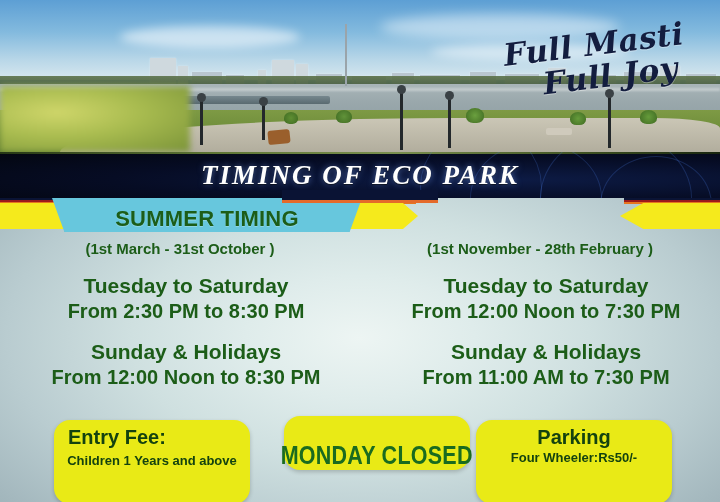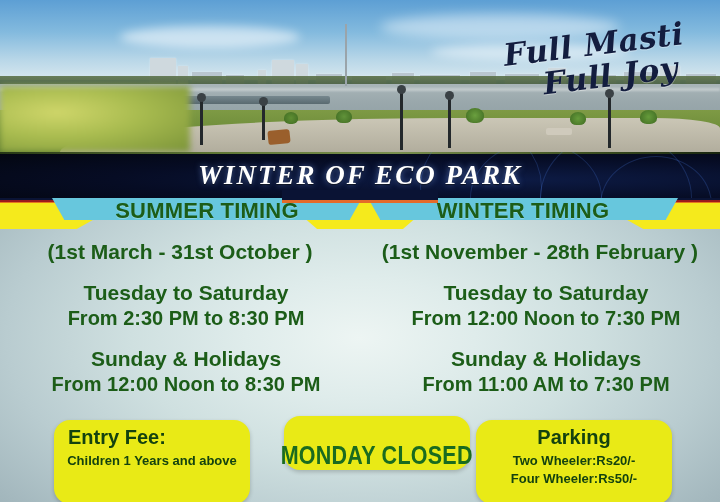--- a/index.html
+++ b/index.html
@@ -93,36 +93,36 @@
   
   .ribbonrow{position:absolute;left:0;top:198px;width:720px;height:36px;}
   .arrow{position:absolute;top:5px;height:26px;background:#f5ea1c;
     z-index:1;}
   .arrow.a1{left:-6px;width:106px;
     clip-path:polygon(0 0,78% 0,100% 50%,78% 100%,0 100%);}
   .arrow.a2{left:302px;width:116px;
     clip-path:polygon(13% 0,87% 0,100% 50%,87% 100%,13% 100%,0 50%);}
   .arrow.a3{left:620px;width:106px;
     clip-path:polygon(22% 0,100% 0,100% 100%,22% 100%,0 50%);}
-  .ribbon{position:absolute;top:0;height:22px;background:#67c7dd;z-index:2;
-    display:flex;align-items:flex-start;justify-content:center;
+  .ribbon{position:absolute;top:0;height:34px;background:#67c7dd;z-index:2;
+    display:flex;align-items:flex-end;justify-content:center;
     box-shadow:0 1px 2px rgba(0,0,0,.18);}
   .ribbon.r1{left:52px;width:310px;
     clip-path:polygon(0 0,100% 0,96% 100%,4% 100%);}
   .ribbon.r2{left:368px;width:310px;
     clip-path:polygon(0 0,100% 0,96% 100%,4% 100%);}
   .ribbon .rtxt{font-size:22px;font-weight:bold;color:#1c5d18;letter-spacing:.2px;
     text-shadow:0 1px 0 rgba(255,255,255,.25);}
   .stripedeco{position:absolute;top:198px;height:6px;z-index:0;}
   .stripedeco i{display:block;height:2px;}
 
   
   .cols{position:absolute;left:0;top:234px;width:720px;height:180px;display:flex;}
   .col{width:360px;text-align:center;color:#1c5d18;}
-  .daterange{font-size:21px;font-weight:bold;margin-top:6px;color:#1c5d18;}
+  .daterange{font-size:15px;font-weight:bold;margin-top:6px;color:#1c5d18;}
   .blk{margin-top:17px;margin-left:12px;}
   .blk .hd{font-size:21px;font-weight:bold;line-height:1.15;}
   .blk .tm{font-size:20px;font-weight:bold;line-height:1.2;margin-top:1px;}
   .blk2{margin-top:17px;}
 
   
   .boxes{position:absolute;left:0;top:416px;width:720px;height:86px;}
   .ybox{position:absolute;background:#e9ea16;border-radius:16px;
     box-shadow:0 2px 4px rgba(0,0,0,.2);color:#14420f;text-align:center;}
   .ybox.entry{left:54px;top:4px;width:196px;height:78px;padding-top:6px;}
@@ -204,21 +204,21 @@
     </div>
 
   </div>
 
   <div class="titlebar">
     <div class="tb-top"></div>
     <div class="arc" style="left:420px;top:-26px;width:120px;height:120px;"></div>
     <div class="arc" style="left:470px;top:-10px;width:130px;height:110px;"></div>
     <div class="arc" style="left:540px;top:-20px;width:150px;height:130px;"></div>
     <div class="arc" style="left:600px;top:4px;width:110px;height:96px;"></div>
-    <div class="title">WINTER OF ECO PARK</div>
+    <div class="title">TIMING OF ECO PARK</div>
   </div>
   <div class="tab"></div>
   <div class="tabline"></div>
 
   <div class="bodybg"></div>
 
   <div class="stripedeco" style="left:0;width:104px;">
     <i style="background:#0a1334"></i>
       <i style="background:#9b1b1b"></i>
       <i style="background:#e8741f"></i>
@@ -234,23 +234,20 @@
       <i style="background:#e8741f"></i>
   </div>
 
   <div class="ribbonrow">
     <div class="arrow a1"></div>
     <div class="arrow a2"></div>
     <div class="arrow a3"></div>
 
     <div class="ribbon r1">
       <span class="rtxt">SUMMER TIMING</span>
-    </div>
-    <div class="ribbon r2">
-      <span class="rtxt">WINTER TIMING</span>
     </div>
   </div>
 
   <div class="cols">
 
     <div class="col">
       <div class="daterange">(1st March - 31st October )</div>
       <div class="blk">
         <div class="hd">Tuesday to Saturday</div>
         <div class="tm">From 2:30 PM to 8:30 PM</div>
@@ -280,18 +277,17 @@
       <div class="h" style="text-align:left;padding-left:14px;">Entry Fee:</div>
       <div class="s" style="margin-top:3px;">Children 1 Years and above</div>
     </div>
 
     <div class="ybox monday">
       <div class="mon">MONDAY CLOSED</div>
     </div>
 
     <div class="ybox parking">
       <div class="h">Parking</div>
-      <div class="s" style="margin-top:3px;">Two Wheeler:Rs20/-</div>
       <div class="s">Four Wheeler:Rs50/-</div>
     </div>
   </div>
 
 </div>
 
 </body></html>

